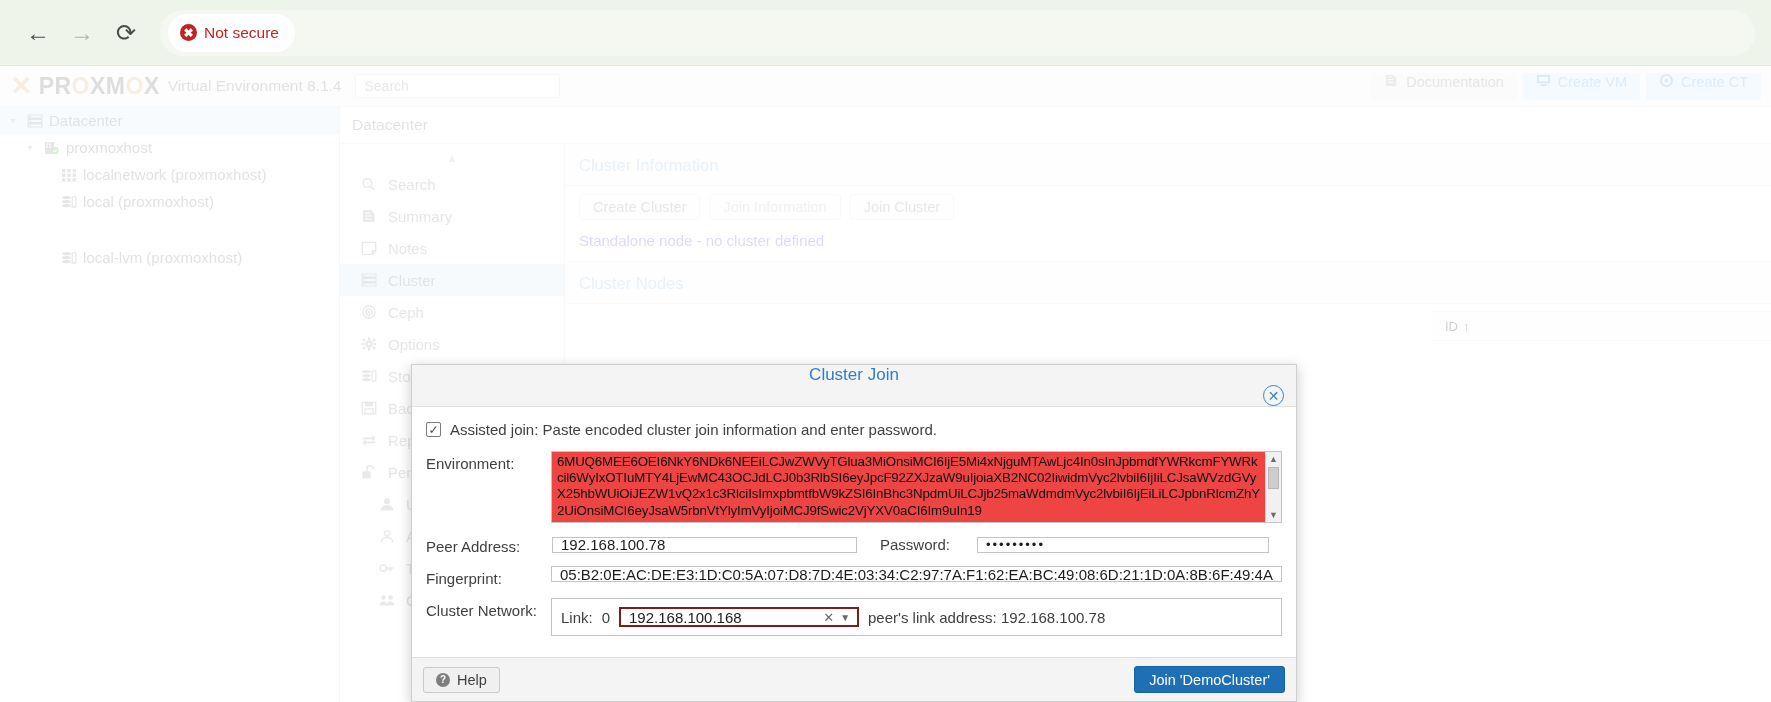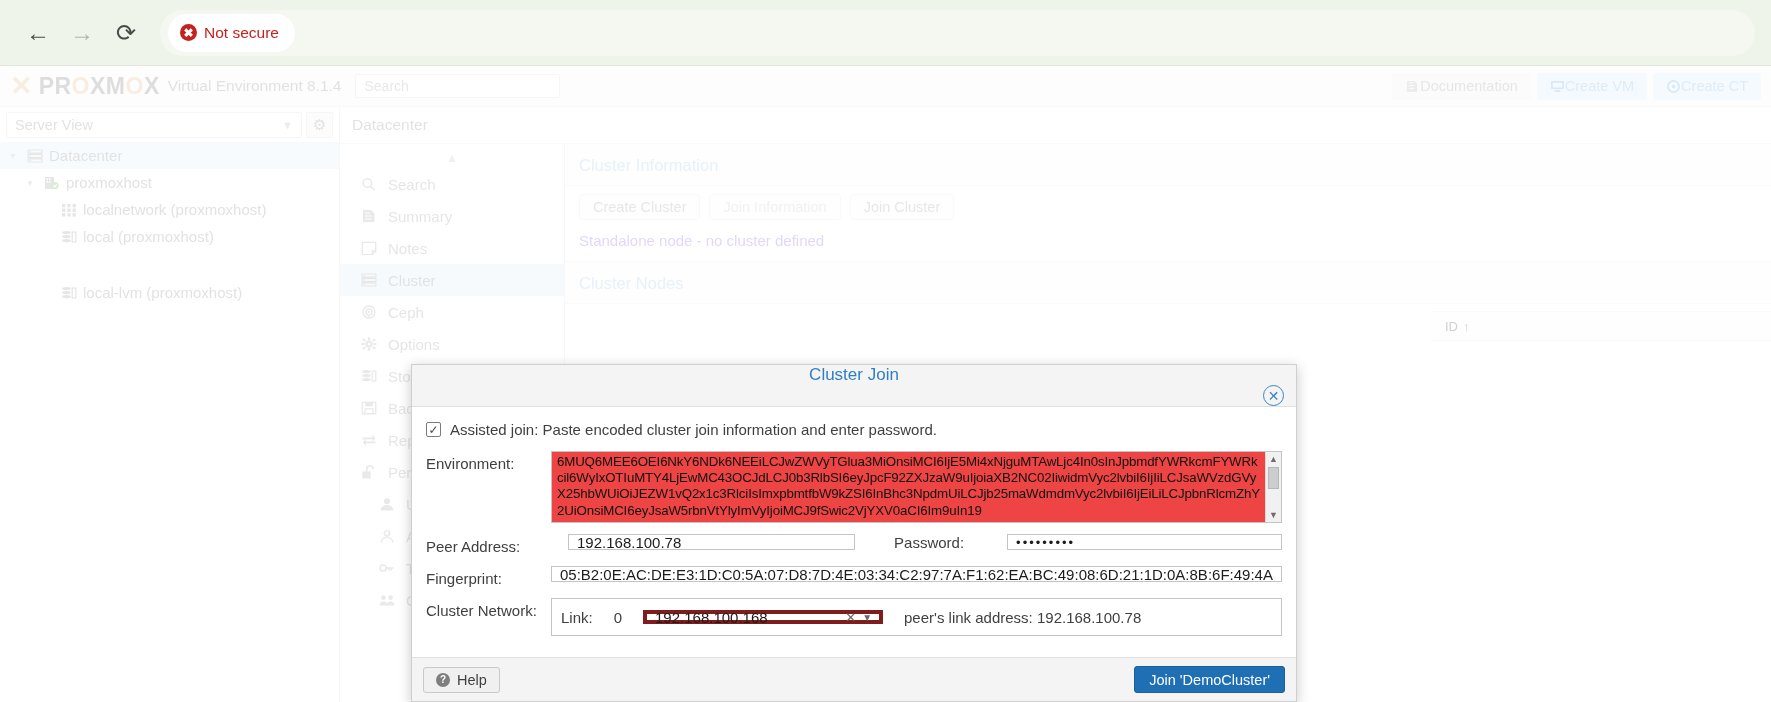--- a/index.html
+++ b/index.html
@@ -78,21 +78,21 @@
   #logo-text .x2 { color:#e8b98a; }
   #pve-version { font-size:15.5px; color:#8a8a8a; margin-left:8px; }
   #pve-search {
     margin-left:14px; width:205px; height:24px;
     background:#fff; border:1px solid #dcdcdc; border-radius:2px;
     display:flex; align-items:center; padding:0 8px;
     font-size:14px; color:#a4a4a4;
   }
   #header-right { margin-left:auto; display:flex; align-items:center; gap:6px; }
   .hdr-btn {
-    height:27px; display:flex; align-items:center; 
+    height:27px; display:flex; align-items:flex-start; gap:7px;
     padding:0 12px; border-radius:3px; font-size:14.5px;
     border:1px solid transparent;
   }
   .hdr-btn.plain { background:#f1f1f1; color:#9a9a9a; }
   .hdr-btn.blue { background:#d9ecfb; color:#7ab4e0; }
   .hdr-icon { width:15px; height:13px; display:inline-block; }
 
   #pve-body { display:flex; height:calc(100% - 41px); }
 
   
@@ -208,35 +208,35 @@
     word-break:break-all; overflow:hidden; letter-spacing:-0.15px;
   }
   #info-scroll {
     width:16px; flex:none; background:#f1f1f1; border-left:1px solid #dcdcdc;
     display:flex; flex-direction:column; align-items:center;
   }
   .sb-arrow { font-size:9px; color:#6d6d6d; height:14px; line-height:14px; }
   #sb-thumb { width:11px; height:22px; background:#cdcdcd; border:1px solid #b6b6b6; margin:1px 0; }
   #sb-track { flex:1; }
 
-  #row-peer { display:flex; gap:17px; margin-bottom:11px; }
+  #row-peer { display:flex; align-items:center; gap:1px; margin-bottom:11px; }
   #peer-input { width:305px; }
   #pw-label { width:118px; flex:none; padding-left:22px; font-size:15px; color:#3f3f3f; }
   #pw-input { width:292px; letter-spacing:2px; font-size:13px; color:#1c1c1c; }
 
   #fp-input { flex:1; }
 
   #cn-box {
     flex:1; border:1px solid #c4c4c4; background:#fff; height:38px;
-    display:flex; align-items:center; padding:0 9px; gap:21px;
+    display:flex; align-items:center; padding:0 9px; gap:9px;
   }
   #link-label { font-size:15px; color:#3f3f3f; }
   #link-num { font-size:15px; color:#3f3f3f; }
   #link-combo {
-    width:240px; height:14px; border:4px solid #7f1d1d; background:#fff;
+    width:240px; height:20px; border:2px solid #7f1d1d; background:#fff;
     display:flex; align-items:center; padding:0 4px 0 8px;
     font-size:15px; color:#1c1c1c;
   }
   #combo-clear { margin-left:auto; color:#6a6a6a; font-size:13px; padding:0 6px; }
   #combo-caret { color:#6a6a6a; font-size:10px; padding-right:3px; }
   #peer-link-note { font-size:15px; color:#3f3f3f; }
 
   #modal-foot {
     height:44px; border-top:1px solid #e0e0e0; background:#f4f4f4;
     display:flex; align-items:center; padding:0 11px;
@@ -304,27 +304,20 @@
             <circle cx="8" cy="7" r="2" fill="#6aa9d8"></circle>
           </svg>
         <span>Create CT</span>
       </div>
     </div>
   </div>
 
   <div id="pve-body">
 
     <div id="sidebar">
-      <div id="view-select-row">
-        <div id="view-select">
-          <span>Server View</span>
-          <span id="view-caret">▼</span>
-        </div>
-        <div id="gear-btn">⚙</div>
-      </div>
       <div id="tree-root">
           <div class="tree-item selected" style="padding-left: 6px;">
             <span class="tw">▾</span>
             <span class="ticon">
               <svg width="16" height="14" viewBox="0 0 16 14">
                 <rect x="1" y="1" width="14" height="3.2" rx="0.6" fill="none" stroke="#9b9b9b" stroke-width="1.2"></rect>
                 <rect x="1" y="5.4" width="14" height="3.2" rx="0.6" fill="none" stroke="#9b9b9b" stroke-width="1.2"></rect>
                 <rect x="1" y="9.8" width="14" height="3.2" rx="0.6" fill="none" stroke="#9b9b9b" stroke-width="1.2"></rect>
                 <circle cx="3.3" cy="2.6" r="0.8" fill="#9b9b9b"></circle>
                 <circle cx="3.3" cy="7" r="0.8" fill="#9b9b9b"></circle>

